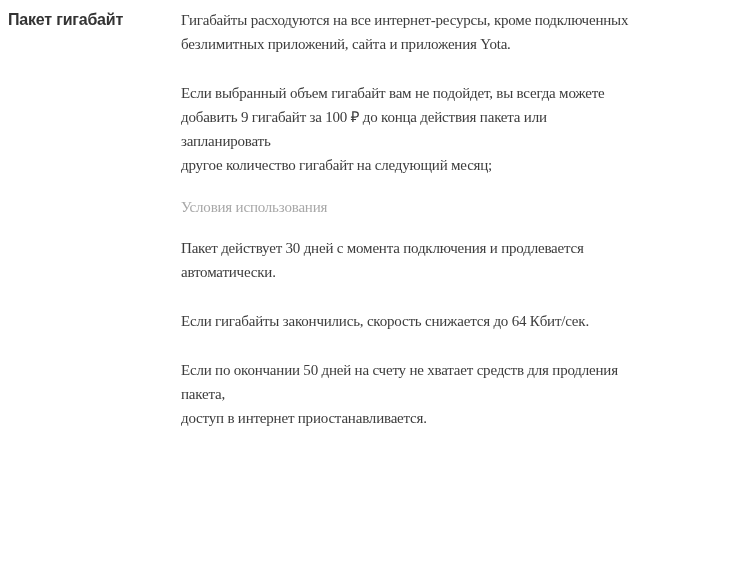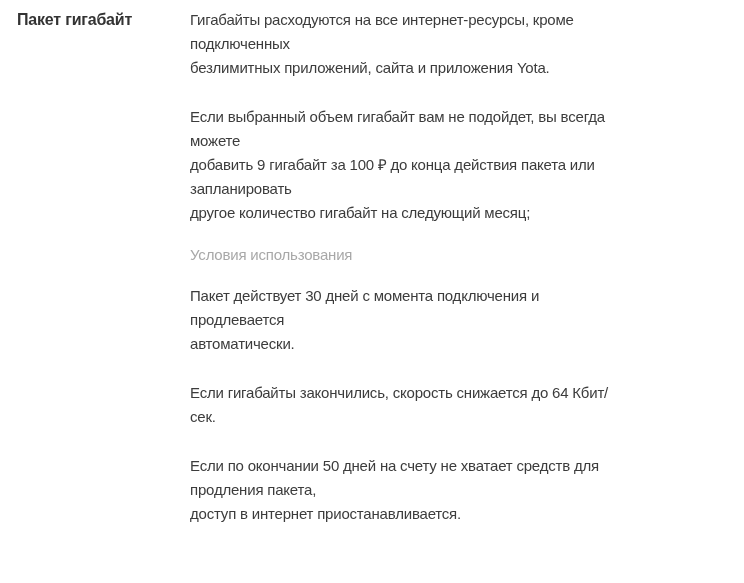--- a/index.html
+++ b/index.html
@@ -11,40 +11,40 @@
     width: 744px;
     height: 583px;
     overflow: hidden;
     font-family: "Liberation Sans", sans-serif;
     -webkit-font-smoothing: antialiased;
   }
   .layout {
     display: flex;
     width: 632px;
     box-sizing: border-box;
-    padding-left: 9px;
   }
   .label-col {
     width: 181px;
     box-sizing: border-box;
     padding: 8px 10px 0 8px;
     flex-shrink: 0;
   }
   .section-title {
     margin: 0;
     font-size: 16px;
     line-height: 24px;
     font-weight: bold;
     color: #333333;
     letter-spacing: -0.2px;
   }
   .content-col {
     flex: 1;
     box-sizing: border-box;
     padding: 8px 0 0 0;
+    font-family: Liberation Serif, serif;
   }
   .para {
     margin: 0 0 25px 0;
     font-size: 15px;
     line-height: 24px;
     color: #3c3c3c;
     letter-spacing: -0.2px;
     white-space: pre-line;
   }
   .para.muted {

